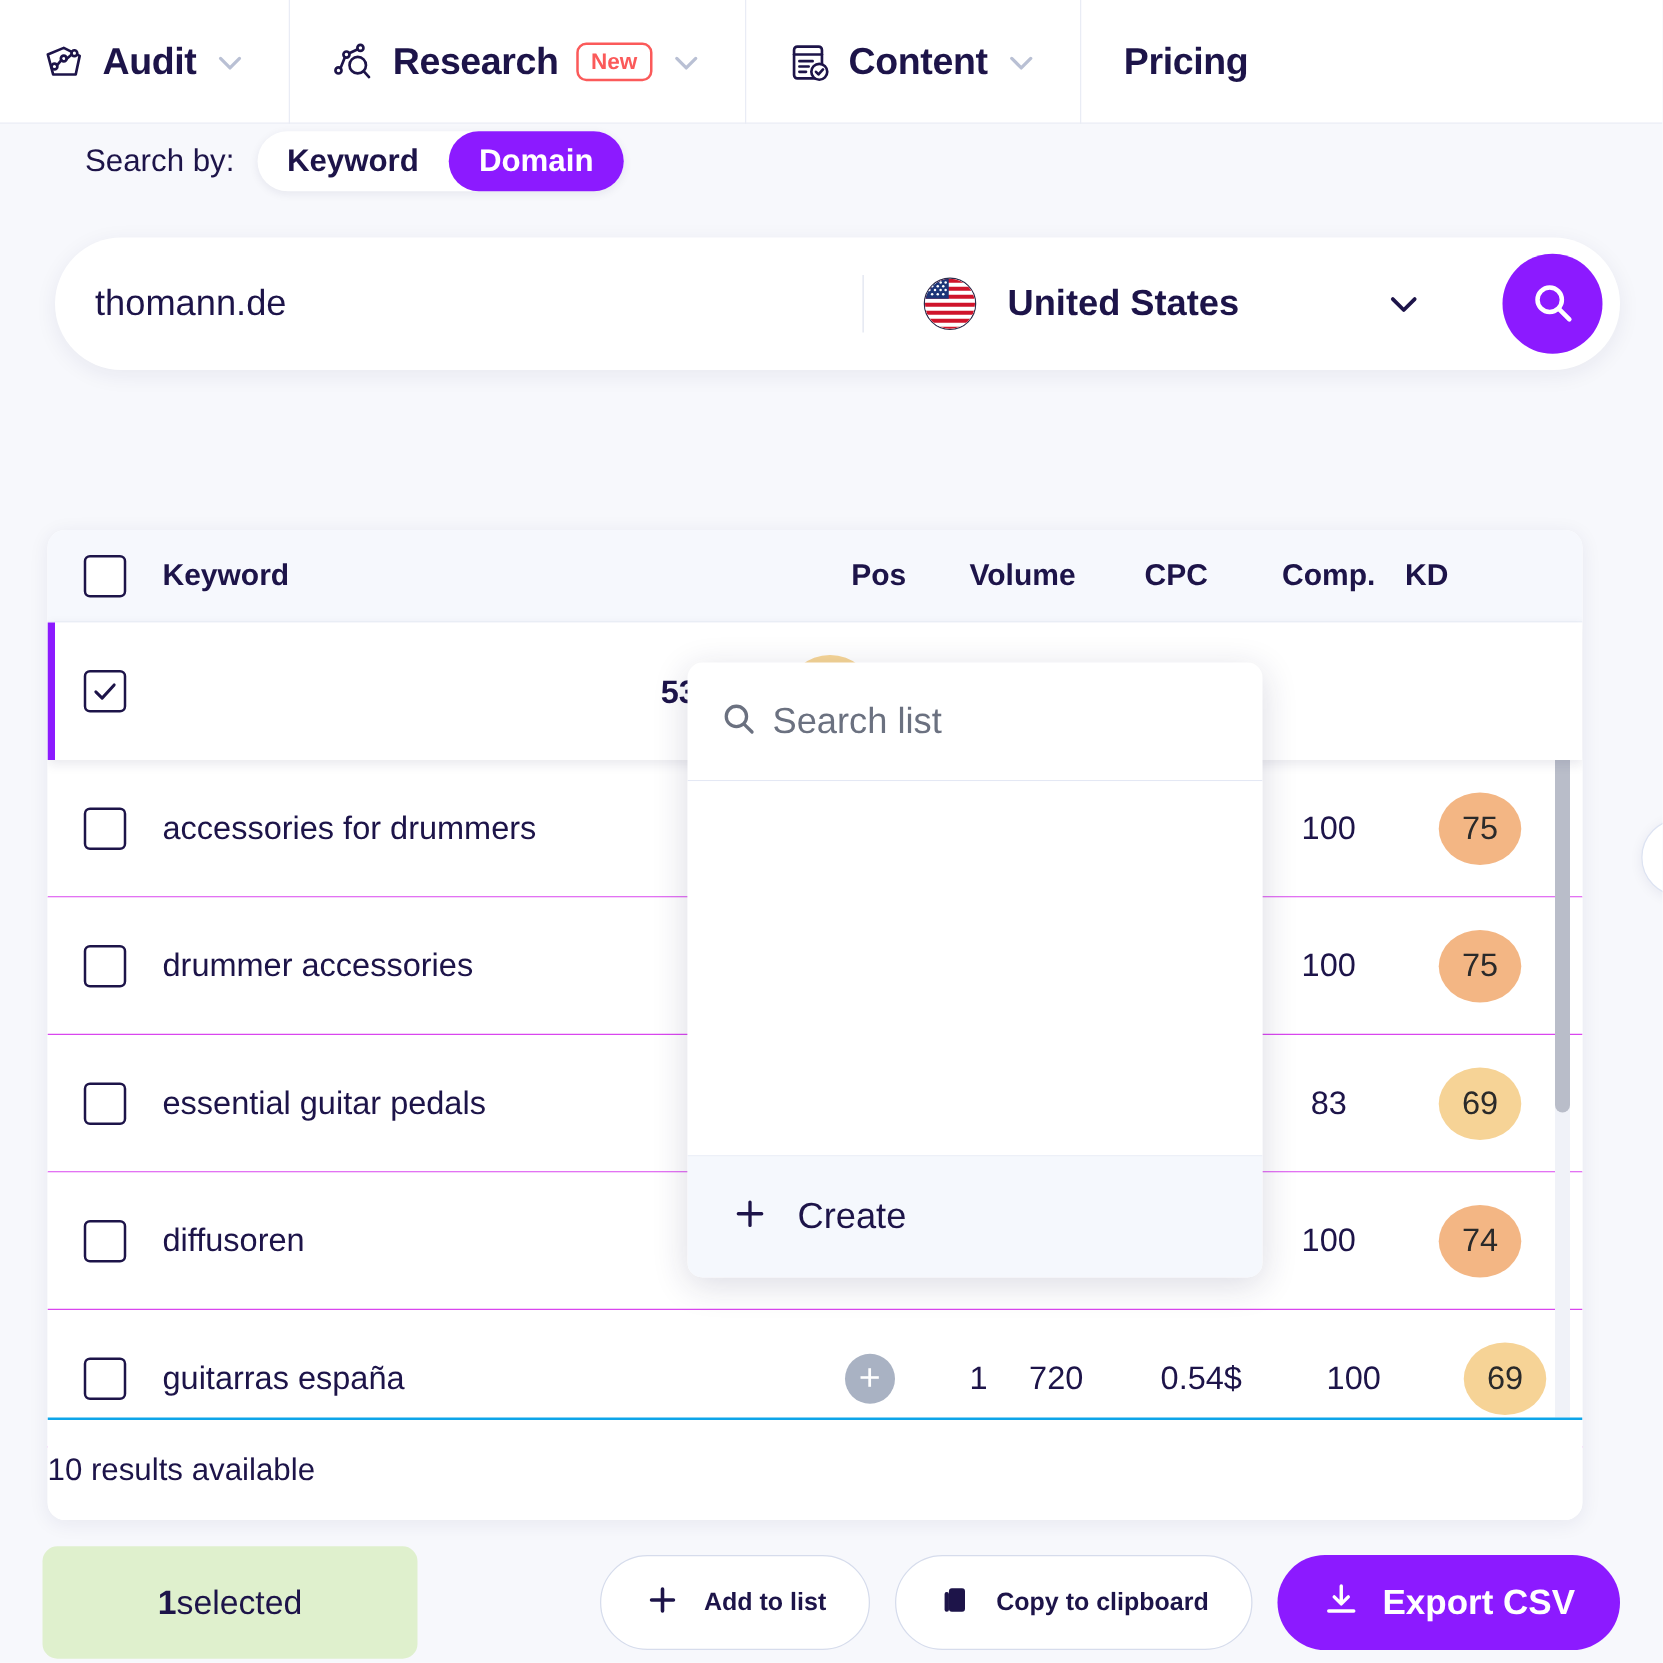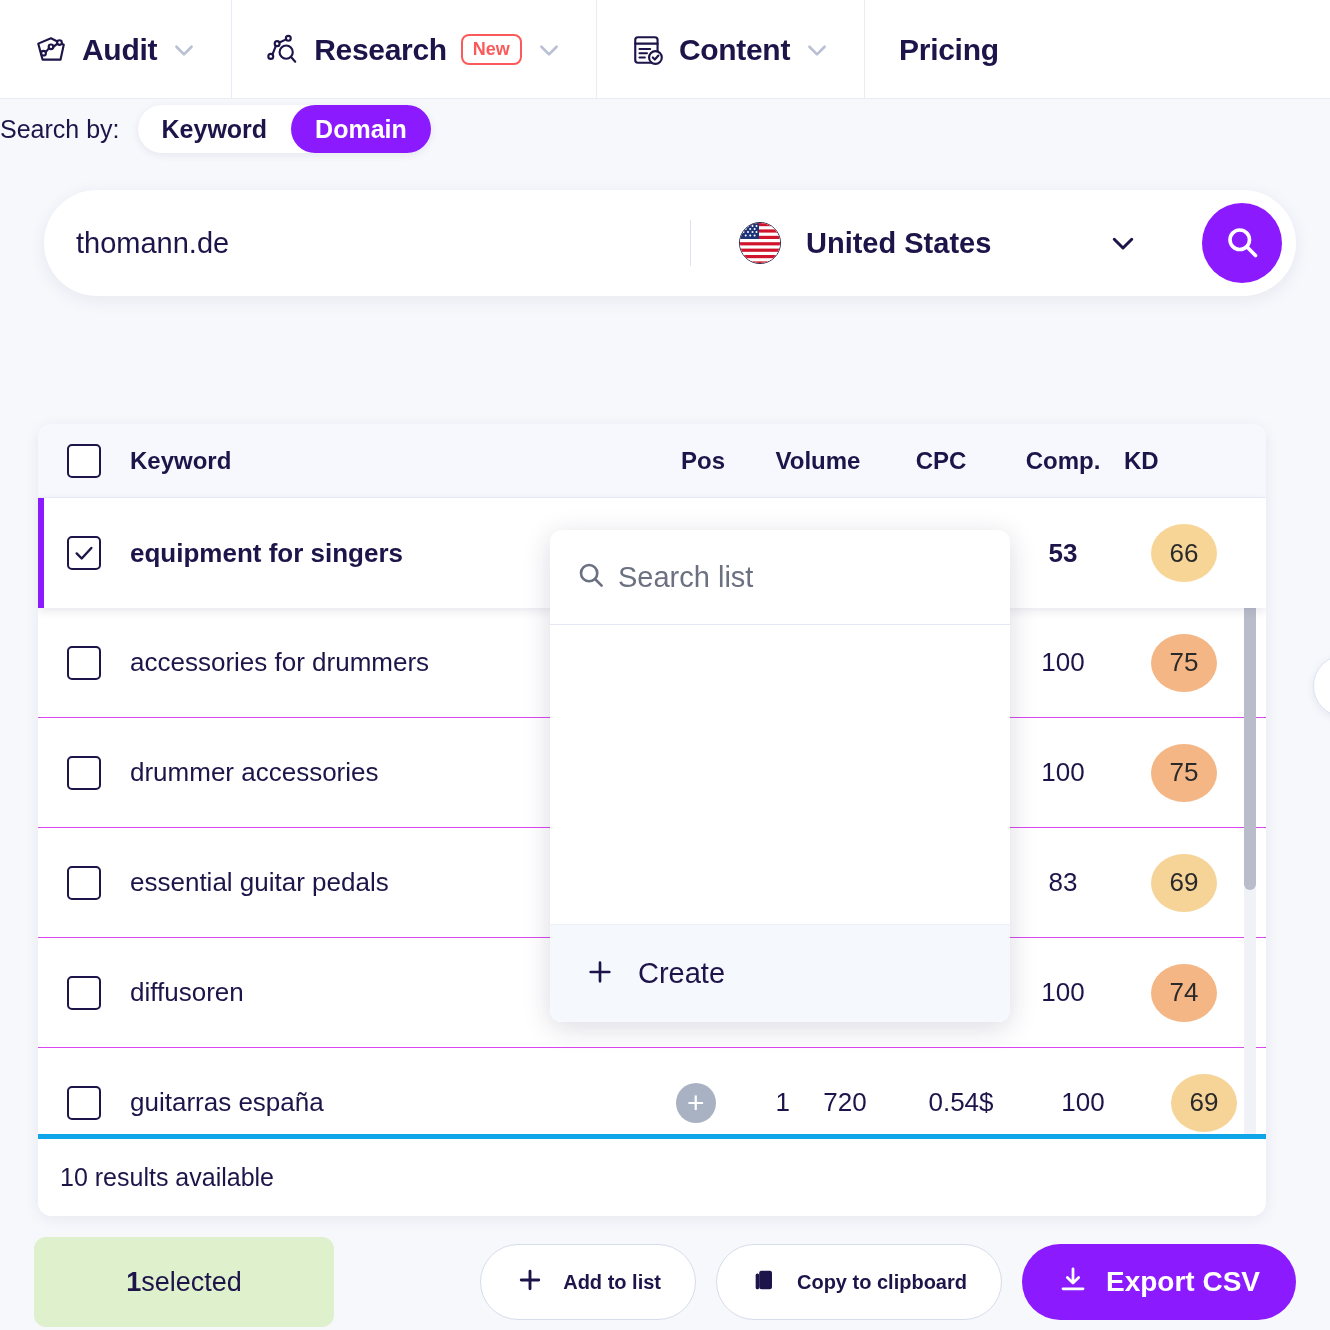--- a/index.html
+++ b/index.html
@@ -34,21 +34,21 @@
   .nav-ico { width: 34px; height: 34px; flex: 0 0 34px; display: block; }
   .chev { width: 26px; height: 26px; flex: 0 0 26px; display: block; color: #b9c0d4; }
   .badge-new {
     border: 2px solid #fb5a5a; color: #fb5a5a; border-radius: 8px;
     font-size: 18px; font-weight: 600; padding: 4px 10px 5px; line-height: 1;
   }
 
   
   .searchby-row {
     position: absolute; top: 99px; left: 0; width: 1330px; height: 60px;
-    display: flex; align-items: center; gap: 18px; 
+    display: flex; align-items: center; gap: 18px; padding-left: 68px;
   }
   .searchby-label { font-size: 25px; color: #1d1449; font-weight: 400; }
   .toggle-group {
     display: flex; align-items: center;
     background: #ffffff; border-radius: 30px; height: 48px;
     box-shadow: 0 2px 8px rgba(31,28,78,.08);
     position: relative;
   }
   .toggle-opt {
     height: 48px; display: flex; align-items: center; justify-content: center;
@@ -146,22 +146,22 @@
     color: #fff; font-size: 30px; line-height: 1; cursor: pointer;
     margin: 0 auto;
   }
   .kd-pill {
     width: 66px; height: 58px; border-radius: 50%;
     display: flex; align-items: center; justify-content: center;
     font-size: 26px; color: #2a2a2a; margin: 0 auto;
   }
   .results-bar {
     position: absolute; bottom: 0; left: 0; width: 100%; height: 82px;
-    display: flex; align-items: center; padding-left: 22px;
-    border-top: 5px solid #0ea5e9; background: #ffffff;
+    display: flex; align-items: center; 
+    border-top: 2px solid #0ea5e9; background: #ffffff;
     font-size: 25px; color: #1d1449;
   }
 
   
   .tbl-scroll {
     position: absolute; right: 10px; top: 82px; width: 12px; height: 640px;
     background: #f0f2f8; border-radius: 6px;
   }
   .tbl-thumb {
     position: absolute; left: 0; top: 0; width: 12px; height: 384px;
@@ -374,21 +374,20 @@
 
     <div class="rows" id="rows-host">
         <div class="trow selected">
           <div class="col-check">
             <div class="cbox">
               <svg class="tick" viewBox="0 0 24 24" fill="none" stroke="#1d1449" stroke-width="2.6" stroke-linecap="round" stroke-linejoin="round">
                 <path d="M4 12.5l5.5 5.5L20 6.5"></path>
               </svg>
             </div>
           </div>
-          <div class="col-kw kw">equipment for singers</div>
           <div class="col-pos cell"></div>
           <div class="col-vol cell"></div>
           <div class="col-cpc cell"></div>
           <div class="col-comp cell">53</div>
           <div class="col-kd">
             <div class="kd-pill" style="background: rgb(246, 213, 150);">66</div>
           </div>
         </div>
         <div class="trow">
           <div class="col-check">

